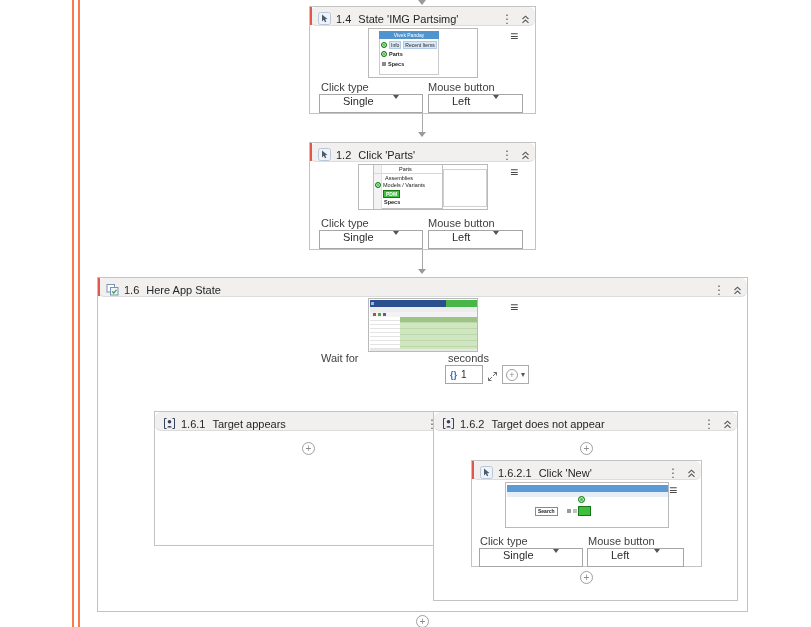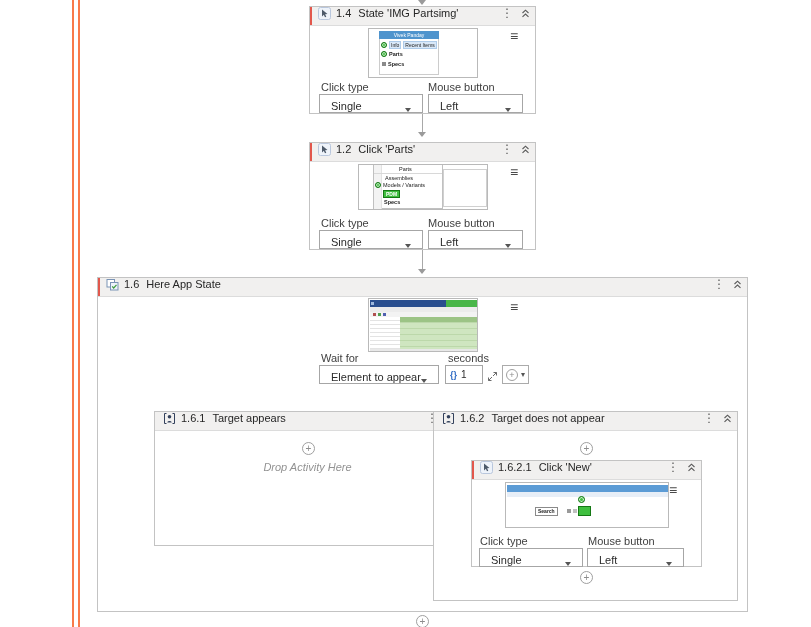--- a/index.html
+++ b/index.html
@@ -4,21 +4,21 @@
 <style>
   * { margin:0; padding:0; box-sizing:border-box; }
   body { font-family:"Liberation Sans", sans-serif; background:#fff; }
   .canvas { position:relative; width:811px; height:627px; background:#ffffff; overflow:hidden; }
 
   .orange-line { position:absolute; top:0; bottom:0; width:2px; background:#f97a4a; }
 
   
   .flow-card { position:absolute; background:#fff; border:1px solid #c3c3c3; }
   .hdr { position:relative; height:19px; background:#f1f0ef; border-bottom:1px solid #dcdcdc;
-         display:flex; align-items:flex-start; padding-left:5px; }
+         display:flex; align-items:flex-end; padding-left:5px;border-radius:6px; }
   .accent { position:absolute; left:0; top:0; bottom:0; width:2px; background:#e2574c; }
   .hicon { margin:0 5px 0 3px; flex:0 0 auto; }
   .title { font-size:11px; color:#262626; white-space:nowrap; display:flex; }
   .title .num { margin-right:7px; }
   .hacts { margin-left:auto; display:flex; align-items:center; gap:8px; padding-right:5px; }
   .kebab { font-size:12px; color:#5a5a5a; line-height:12px; cursor:pointer; }
 
   
   .thumb { position:absolute; background:#fff; border:1px solid #b9b9b9; overflow:hidden; }
   .t-abs { position:absolute; }
@@ -33,21 +33,21 @@
               box-shadow:inset 0 0 0 1px #cff0cf; display:inline-block; flex:0 0 auto; }
   .t-sq { width:4px; height:4px; background:#8a8a8a; display:inline-block; flex:0 0 auto; }
   .t-popup { position:absolute; background:#fff; border:1px solid #c0c0c0; }
   .t-greenchip { background:#3fbf3f; border:1px solid #157815; color:#fff; font-size:5px; line-height:6px;
                  padding:0 2px; font-weight:bold; }
 
   .burger { position:absolute; font-size:14px; color:#4a4a4a; line-height:14px; cursor:pointer; }
 
   .lbl { position:absolute; font-size:11px; color:#414141; white-space:nowrap; }
   .dropdown { position:absolute; height:19px; background:#fff; border:1px solid #a6a6a6;
-              display:flex; align-items:flex-end; padding:0 11px; font-size:11px; color:#2b2b2b;
+              display:flex; align-items:flex-start; padding:0 23px; font-size:11px; color:#2b2b2b;
               cursor:pointer; white-space:nowrap; }
   .ddchev { margin-left:auto; width:0; height:0; border-left:3.5px solid transparent;
             border-right:3.5px solid transparent; border-top:4px solid #555; }
 
   .cline { position:absolute; width:1px; background:#a8a8a8; }
   .arrow { position:absolute; width:0; height:0; border-left:4px solid transparent;
            border-right:4px solid transparent; border-top:5px solid #9a9a9a; }
 
   .plus-circle { position:absolute; width:13px; height:13px; border:1px solid #9f9f9f; border-radius:50%;
                  color:#8c8c8c; font-size:10px; line-height:11px; text-align:center; background:#fff;
@@ -231,24 +231,20 @@
                   background-image:repeating-linear-gradient(180deg, transparent 0 5px, #bcd8aa 5px 6px);">
         <div class="t-abs" style="left:0; top:0; width:78px; height:5px; background:#9cc486;"></div>
       </div>
       <div class="t-abs" style="left:1px; top:50px; width:108px; height:3px; background:#e8e8e8;"></div>
     </div>
     <span class="burger" style="left:412px; top:22px;">≡</span>
 
     <div class="lbl" style="left:223px; top:74px;">Wait for</div>
     <div class="lbl" style="left:350px; top:74px;">seconds</div>
 
-    <div class="dropdown" style="left:221px; top:87px; width:120px;">
-      <span>Element to appear</span>
-        <span class="ddchev"></span>
-    </div>
     <div class="expr-field" style="left:347px; top:87px; width:38px;">
       <span class="braces">{}</span>
       <span>1</span>
     </div>
     <span class="icon-btn" style="left:389px; top:90px;">
       <svg width="11" height="11" viewBox="0 0 11 11">
         <path d="M6.5 1.5 H9.5 V4.5 M9.5 1.5 L6 5 M4.5 9.5 H1.5 V6.5 M1.5 9.5 L5 6" stroke="#6b6b6b" fill="none" stroke-width="1"></path>
       </svg>
     </span>
     <div class="plus-split" style="left:404px; top:87px;">
@@ -271,21 +267,20 @@
         </div>
         <div class="hacts">
           <span class="kebab">⋮</span>
           <svg width="9" height="9" viewBox="0 0 9 9">
             <path d="M1.5 4 L4.5 1.2 L7.5 4" fill="none" stroke="#5a5a5a" stroke-width="1.1"></path>
             <path d="M1.5 7.8 L4.5 5 L7.5 7.8" fill="none" stroke="#5a5a5a" stroke-width="1.1"></path>
           </svg>
         </div>
       </div>
       <span class="plus-circle" style="left:147px; top:30px;">+</span>
-      <div class="drop-hint" style="top:49px;">Drop Activity Here</div>
     </div>
 
     <div class="flow-card" style="left:335px; top:133px; width:305px; height:190px;">
       <div class="hdr">
         <svg class="hicon" width="13" height="13" viewBox="0 0 13 13">
           <path d="M3.5 1.5 H1.5 V11.5 H3.5" fill="none" stroke="#33415c"></path>
           <path d="M9.5 1.5 H11.5 V11.5 H9.5" fill="none" stroke="#33415c"></path>
           <circle cx="6.5" cy="4.8" r="1.8" fill="#33415c"></circle>
           <path d="M4.3 10.5 c0 -2 4.4 -2 4.4 0 Z" fill="#33415c"></path>
         </svg>

